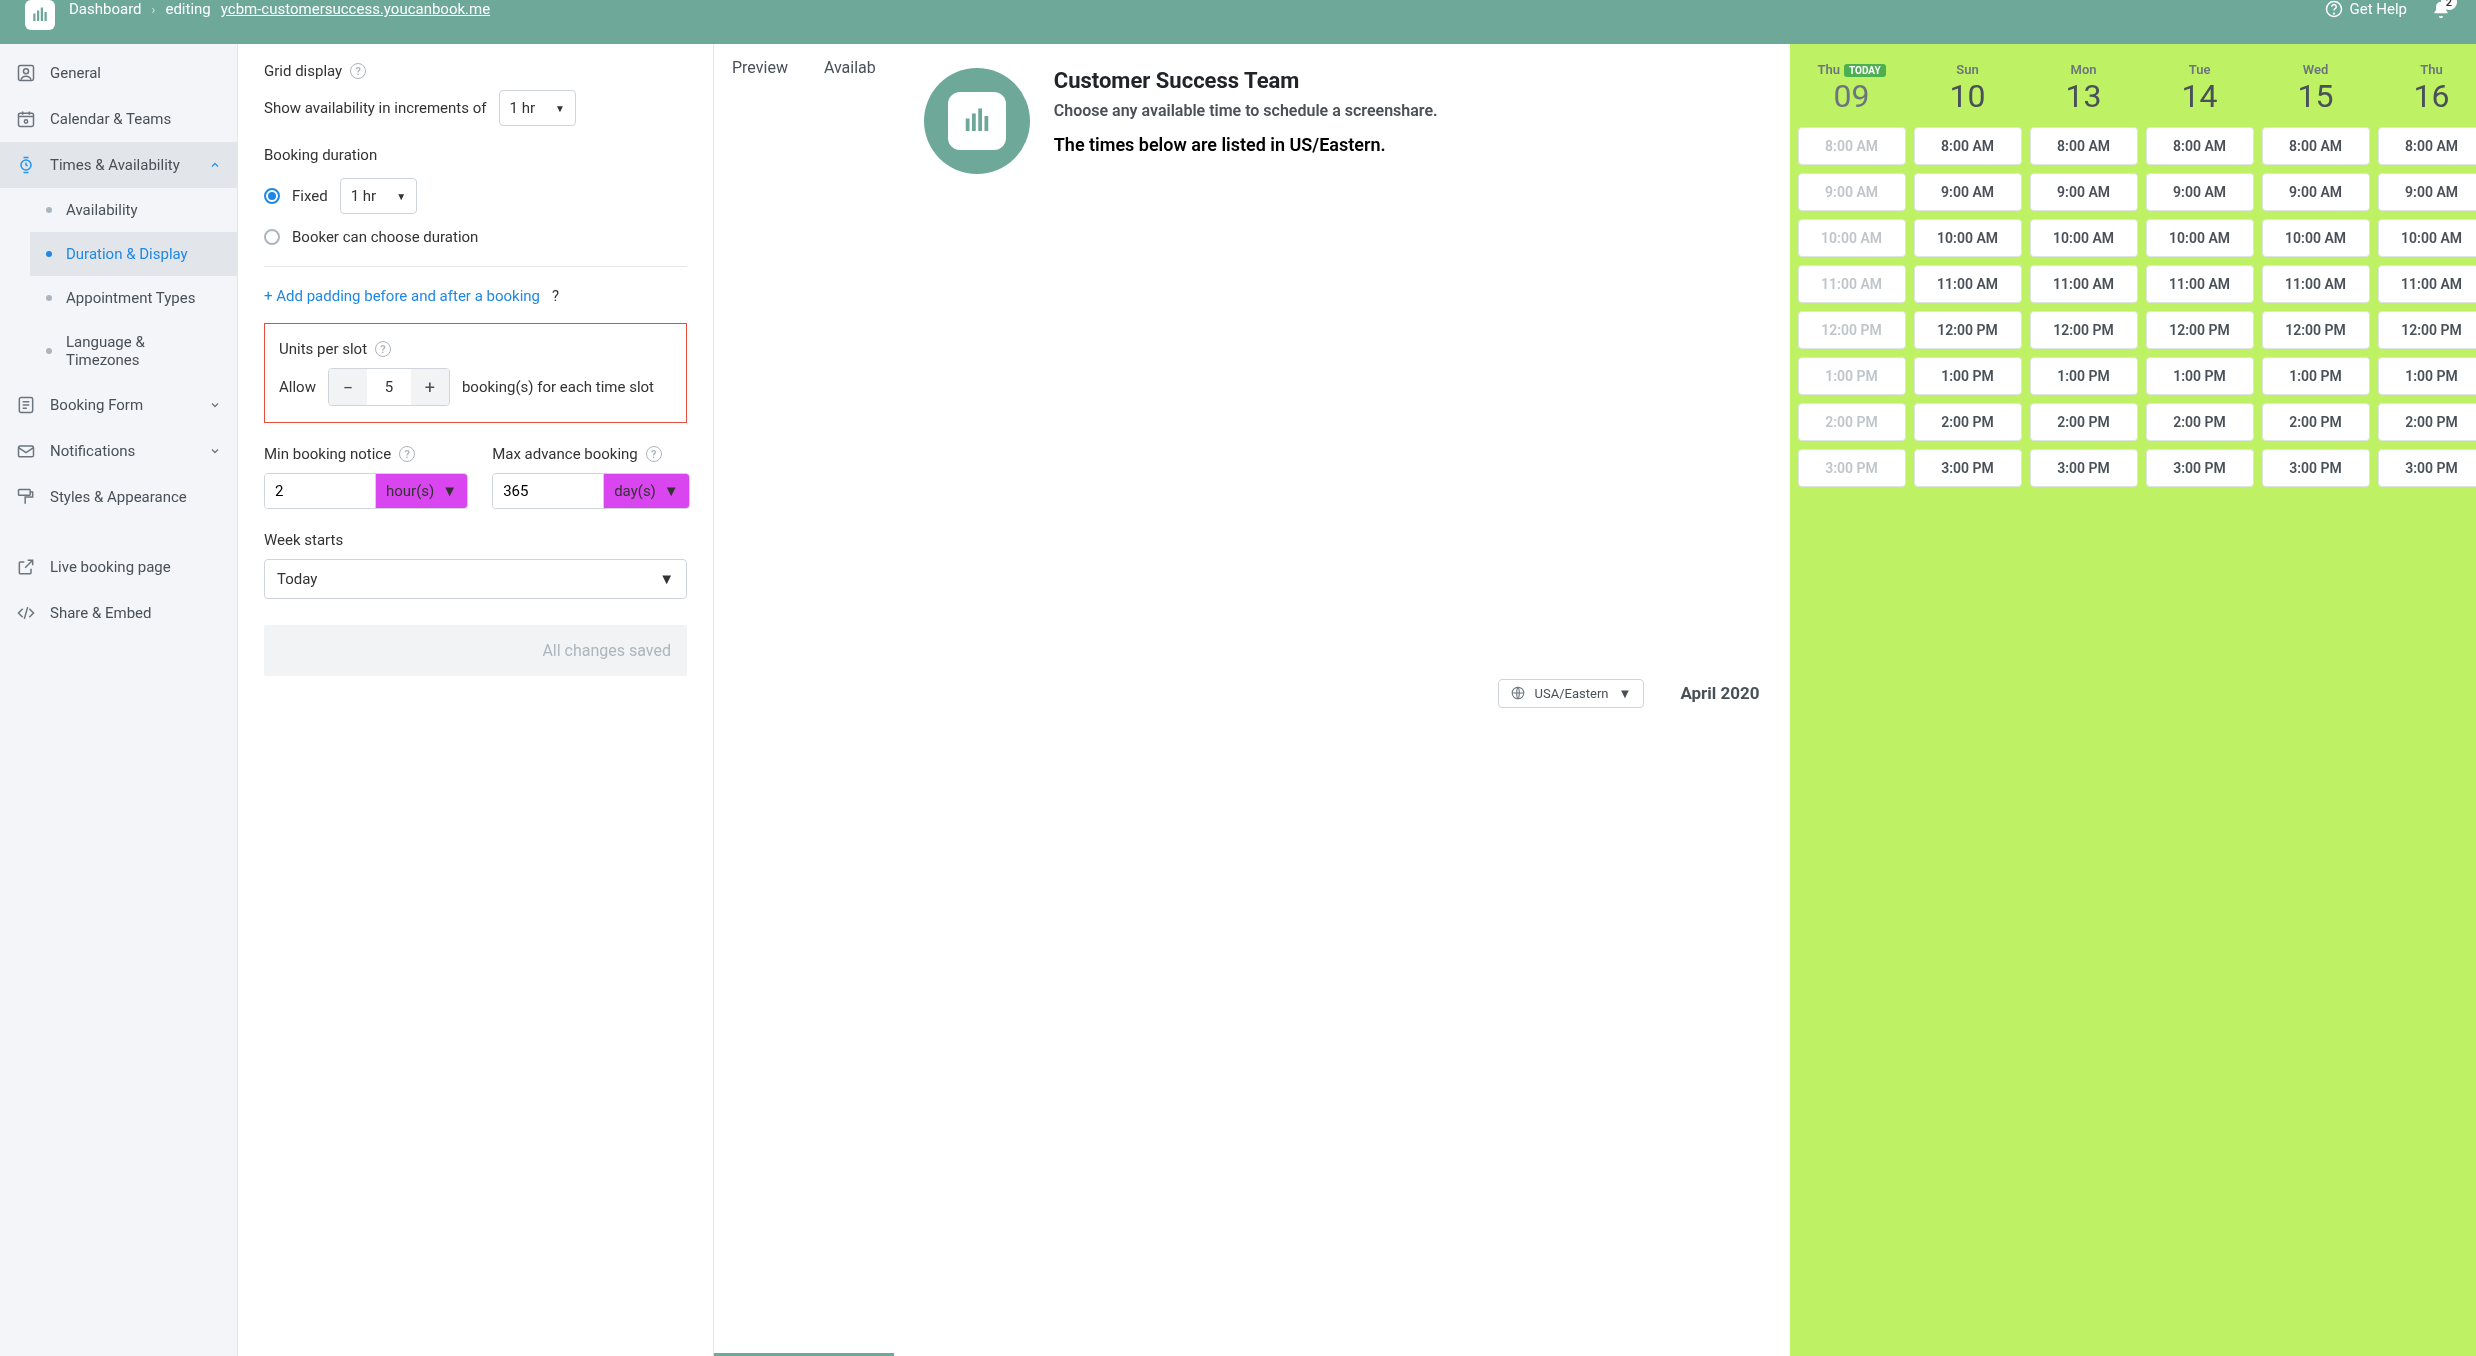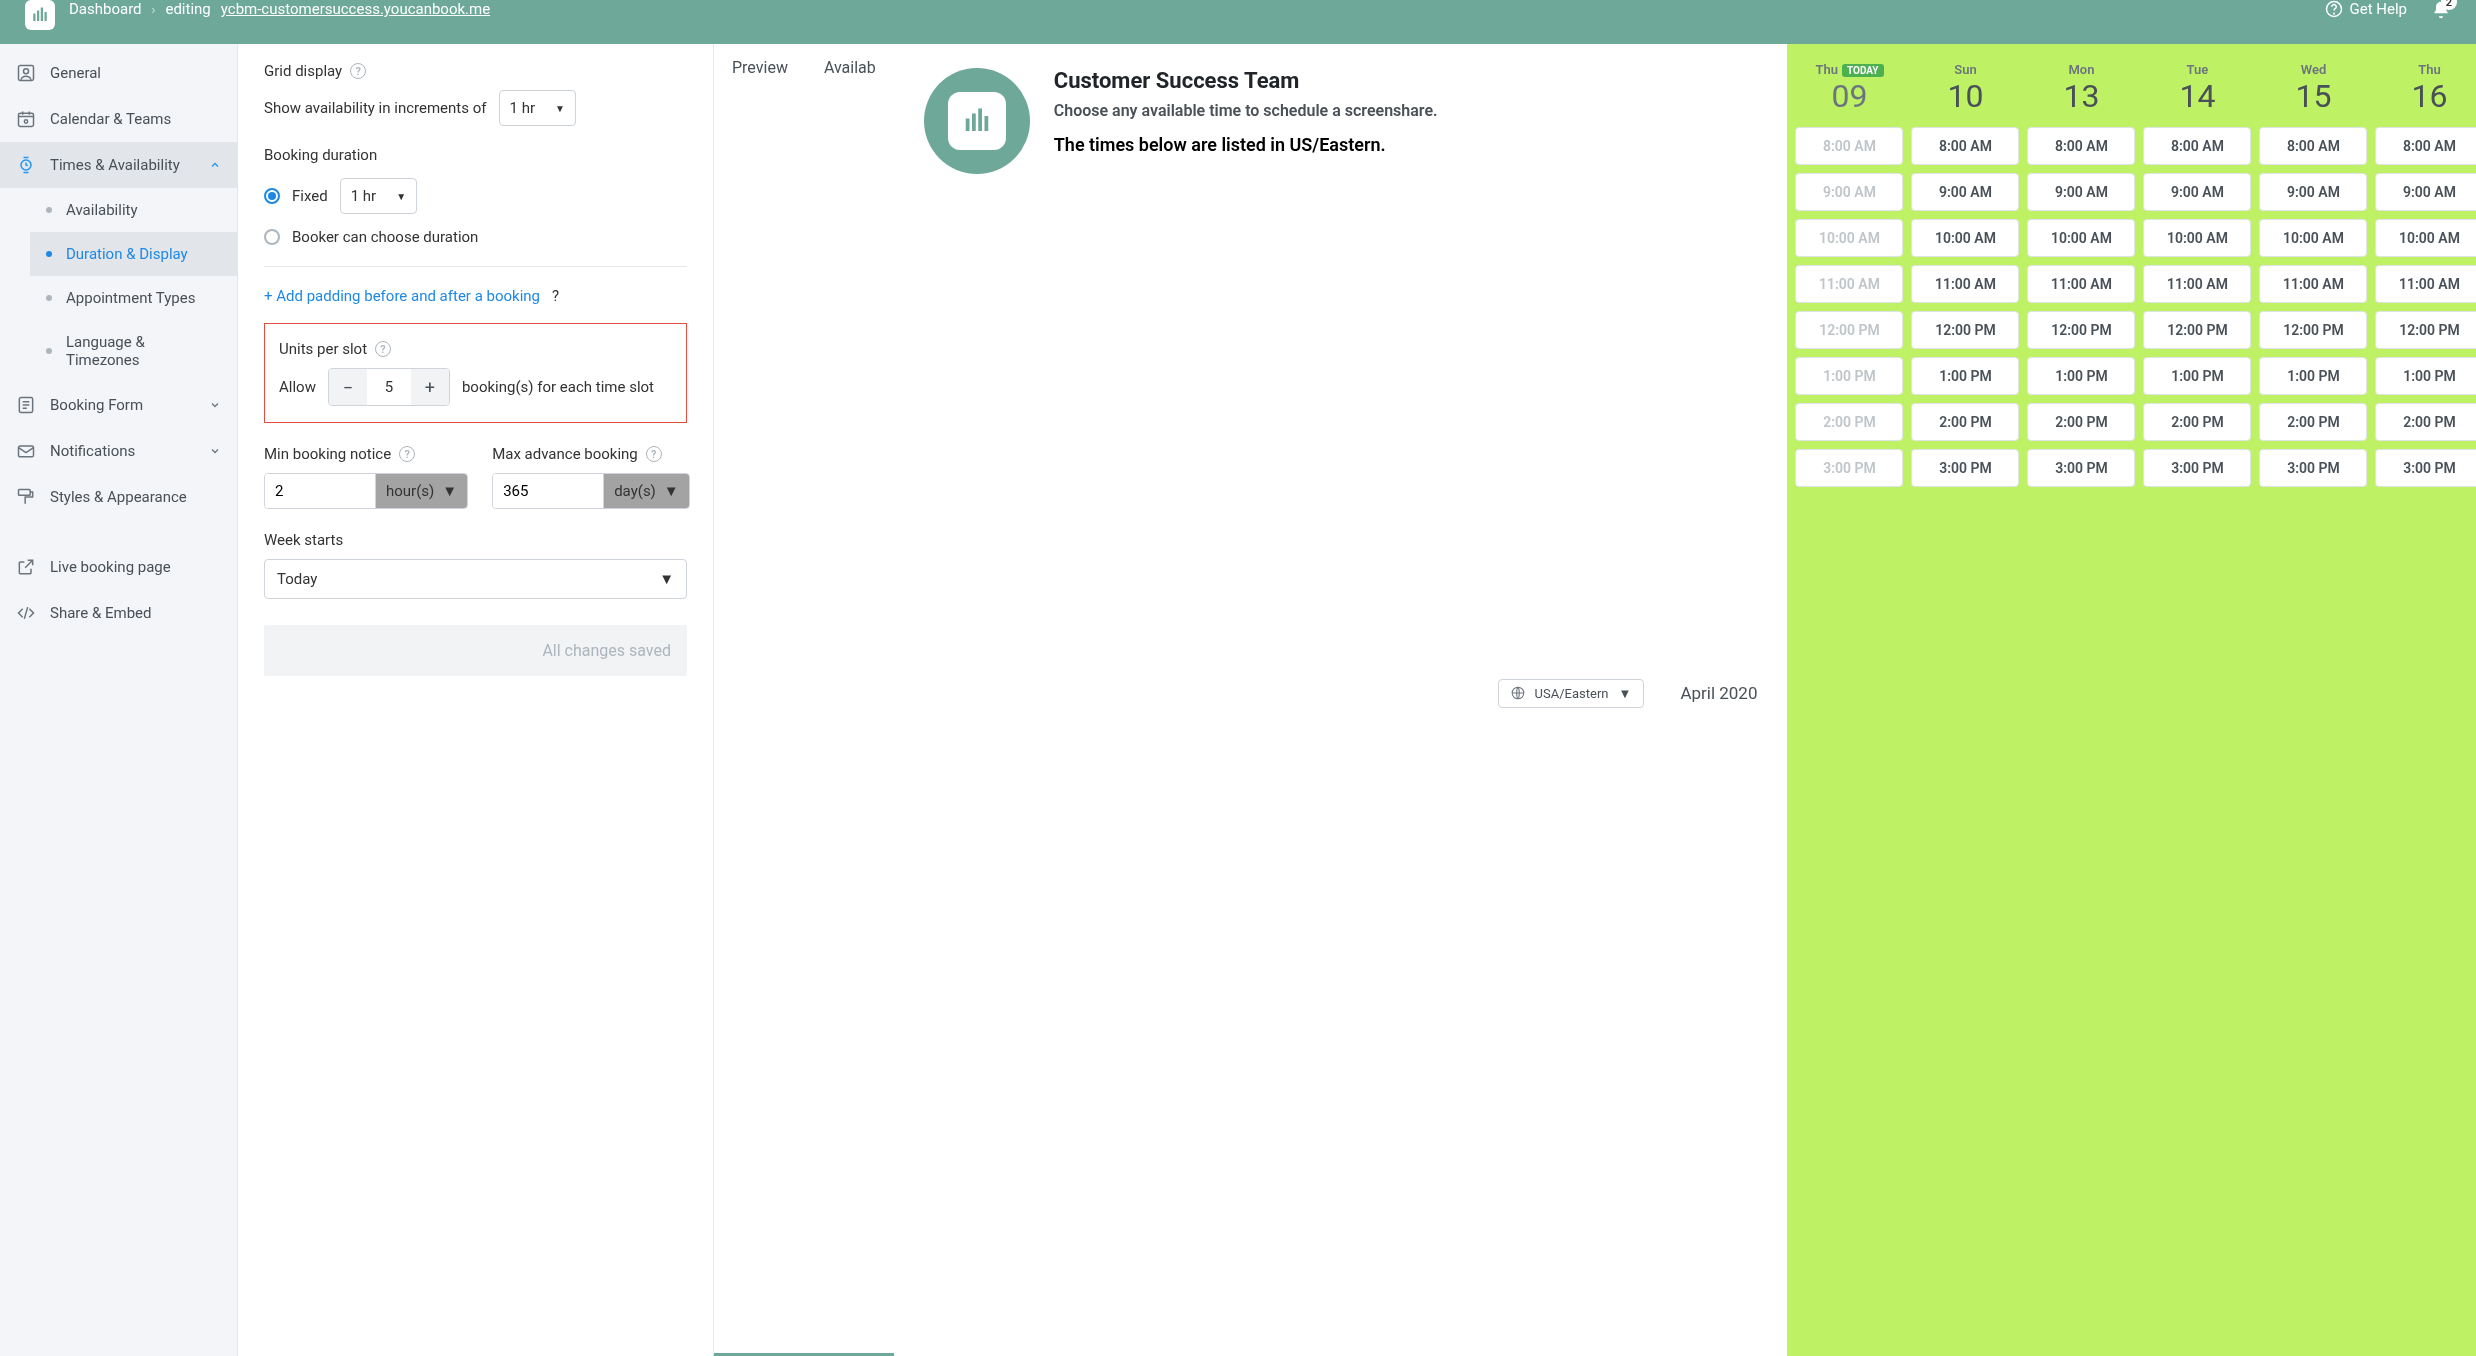--- a/index.html
+++ b/index.html
@@ -40,36 +40,36 @@
 .radio.off{border-color:#adb5bd}
 .divider{height:1px;background:#e5e7eb;margin:20px 0}
 .link{color:#1e88e5;cursor:pointer;font-size:15px}
 .hlbox{border:1.5px solid #e74c3c;padding:16px 14px;margin-top:18px}
 .stepper{display:inline-flex;border:1px solid #ced4da;border-radius:4px;overflow:hidden}
 .stepper .btn{width:38px;height:36px;background:#f1f3f5;display:flex;align-items:center;justify-content:center;cursor:pointer;font-size:18px;color:#495057}
 .stepper .val{width:44px;height:36px;display:flex;align-items:center;justify-content:center;background:#fff}
 .twocol{display:flex;gap:24px;margin-top:22px}
 .inputgrp{display:inline-flex;border:1px solid #ced4da;border-radius:4px;overflow:hidden}
 .inputgrp .txt{width:110px;padding:8px 10px;border:none;font-size:15px;outline:none}
-.inputgrp .unit{background:#a3a3a3;padding:8px 10px;display:flex;align-items:center;gap:8px;border-left:1px solid #ced4da;font-size:15px}
+.inputgrp .unit{background:#d946ef;padding:8px 10px;display:flex;align-items:center;gap:8px;border-left:1px solid #ced4da;font-size:15px}
 .fullsel{width:100%;border:1px solid #ced4da;border-radius:4px;padding:10px 12px;display:flex;align-items:center;justify-content:space-between;font-size:15px;cursor:pointer;margin-top:10px;background:#fff}
 .savebar{margin-top:26px;background:#f1f3f5;color:#adb5bd;text-align:right;padding:16px;font-size:16px;border-radius:2px}
 .preview{flex:1;border-left:1px solid #e5e7eb;display:flex;overflow:hidden}
 .tabs{display:flex;border-bottom:3px solid #6da898;font-size:16px}
 .tabs .tab{padding:14px 18px;cursor:pointer;color:#495057}
 .tabs .sp{flex:1}
 .phead{display:flex;gap:24px;padding:24px 30px}
 .plogo{width:106px;height:106px;border-radius:50%;background:#6da898;display:flex;align-items:center;justify-content:center}
 .plogo .inner{width:58px;height:58px;background:#fff;border-radius:12px;display:flex;align-items:center;justify-content:center}
 .ptitle{font-size:22px;font-weight:700;color:#212529;margin-bottom:8px}
 .psub{font-size:16px;color:#495057;font-weight:600;margin-bottom:14px}
 .ptz{font-size:18px;color:#000000;font-weight:600}
 .calhead{display:flex;align-items:center;padding:0 30px 14px 30px;gap:36px}
 .tzsel{border:1px solid #ced4da;border-radius:4px;padding:6px 12px;display:flex;align-items:center;gap:10px;font-size:13px;color:#495057;cursor:pointer}
-.monthlbl{flex:1;text-align:center;font-size:17px;font-weight:400;color:#495057}
+.monthlbl{flex:1;text-align:center;font-size:17px;font-weight:700;color:#495057}
 .calgrid-wrap{background:#bef264;flex:1;overflow:auto;padding:10px 8px}
 .calgrid{display:flex;gap:8px}
 .daycol{flex:1;min-width:108px}
 .daycol .hdr{text-align:center;padding:8px 0 12px 0}
 .daycol .dow{font-size:13px;color:#6c757d;font-weight:600}
 .daycol .dnum{font-size:32px;font-weight:400;color:#495057}
 .daycol.dim .dnum{color:#6c757d}
 .today-badge{display:inline-block;background:#4caf50;color:#fff;font-size:10px;font-weight:700;padding:1px 5px;border-radius:3px;vertical-align:middle;margin-left:4px}
 .slot{border:1px solid #dfe3e6;background:#fff;border-radius:4px;padding:10px 4px;text-align:center;font-size:14px;color:#495057;font-weight:600;margin-bottom:8px;cursor:pointer}
 .slot.dis{color:#bfc5c9;cursor:default}

